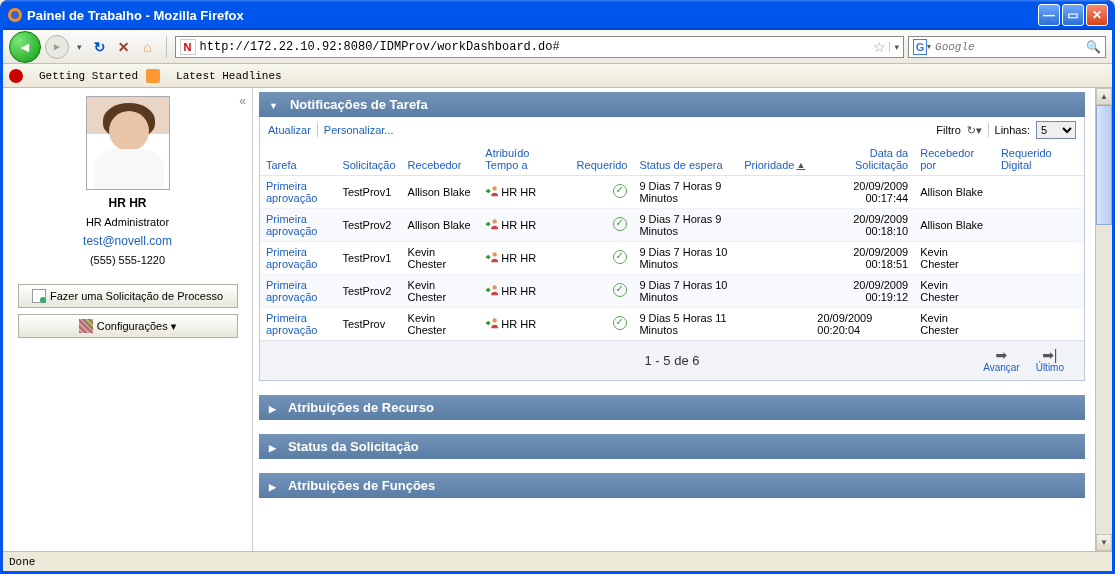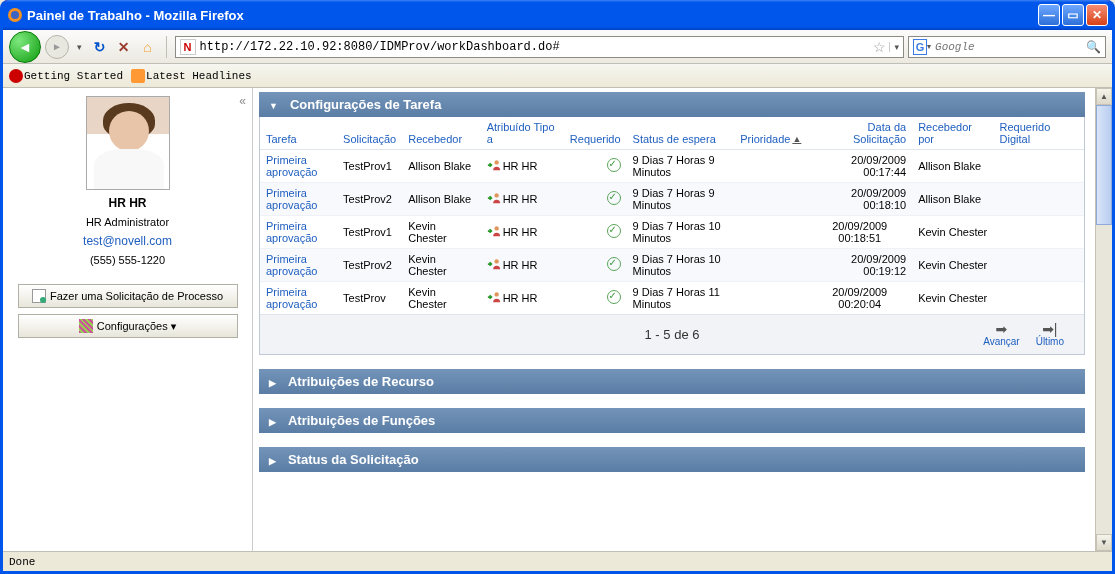--- a/index.html
+++ b/index.html
@@ -115,21 +115,21 @@
 .g-icon { width:16px; height:16px; border:1px solid #3b7be3; display:flex; align-items:center; justify-content:center; color:#3b7be3; font-weight:bold; font-size:11px;}
 .searchbar input { border:none; outline:none; flex:1; margin:0 4px; color:#888; font-style:italic; font-family:"Courier New",monospace; font-size:11px; }
 .mag-icon { color:#888; font-size:12px; }
 .bookmarktoolbar {
   height:24px;
   background:linear-gradient(to bottom,#f7f6ef,#ece9d8);
   border-bottom:1px solid #bfbfb5;
   display:flex; align-items:center;
   padding:0 6px; gap:8px;
 }
-.bookmark-item { display:flex; align-items:center; gap:1px; font-family:"Courier New",monospace; font-size:11px;}
+.bookmark-item { display:flex; align-items:center; gap:16px; font-family:"Courier New",monospace; font-size:11px;}
 .bm-bug { width:14px; height:14px; background:#cc0000; border-radius:50%; position:relative;}
 .bm-rss { width:14px; height:14px; background:#ff9933; border-radius:2px;}
 .content {
   flex:1;
   display:flex;
   background:#fff;
   overflow:hidden;
 }
 .sidebar {
   width:250px;
@@ -346,31 +346,45 @@
       </button>
       <button class="side-btn">
         <span class="cfg-icon"></span>
         <span>Configurações ▾</span>
       </button>
     </div>
 
     <div class="main">
       <div class="panel-header">
         <span class="tri-down"></span>
-        <span>Configurações de Tarefa</span>
+        <span>Notificações de Tarefa</span>
       </div>
       <div class="panel-body">
+        <div class="sub-toolbar">
+          <span class="tb-link">Atualizar</span>
+          <span class="tb-sep"></span>
+          <span class="tb-link">Personalizar...</span>
+          <div class="tb-right">
+            <span>Filtro</span>
+            <span class="refresh-loop">↻▾</span>
+            <span class="tb-sep"></span>
+            <span>Linhas:</span>
+            <select class="rows-select">
+              <option>5</option>
+            </select>
+          </div>
+        </div>
 
         <table class="tasks">
           <thead>
             <tr>
               <th>Tarefa</th>
               <th>Solicitação</th>
               <th>Recebedor</th>
-              <th>Atribuído Tipo a</th>
+              <th>Atribuído Tempo a</th>
               <th style="text-align:left"><span>Requerido</span></th>
               <th>Status de espera</th>
               <th><span class="prio-header">
                     <span>Prioridade</span> 
                     <span class="sort-mark">▲</span>
                   </span></th>
               <th style="text-align:right">Data da Solicitação</th>
               <th>Recebedor por</th>
               <th>Requerido Digital</th>
             </tr>
@@ -413,21 +427,21 @@
                 <td>TestProv1</td>
                 <td>Kevin Chester</td>
                 <td><span class="assigned-ic"><span><svg viewBox="0 0 16 16">
                         <path d="M1 8 L5 8 M3 6 L5 8 L3 10" stroke="#2a9a2a" stroke-width="2" fill="none"></path>
                         <circle cx="11" cy="5" r="2.5" fill="#e0955a"></circle>
                         <path d="M7 14 Q7 10 11 10 Q15 10 15 14 Z" fill="#c44"></path>
                       </svg></span> HR HR</span></td>
                 <td style="text-align:right"><span class="ok-ic"></span></td>
                 <td style="max-width:120px">9 Dias 7 Horas 10 Minutos</td>
                 <td></td>
-                <td style="text-align:center">20/09/2009 00:18:51</td>
+                <td style="text-align:right">20/09/2009 00:18:51</td>
                 <td>Kevin Chester</td>
                 <td></td>
               </tr>
               <tr>
                 <td class="link-cell" style="max-width:80px">Primeira aprovação</td>
                 <td>TestProv2</td>
                 <td>Kevin Chester</td>
                 <td><span class="assigned-ic"><span><svg viewBox="0 0 16 16">
                         <path d="M1 8 L5 8 M3 6 L5 8 L3 10" stroke="#2a9a2a" stroke-width="2" fill="none"></path>
                         <circle cx="11" cy="5" r="2.5" fill="#e0955a"></circle>
@@ -443,23 +457,23 @@
               <tr>
                 <td class="link-cell" style="max-width:80px">Primeira aprovação</td>
                 <td>TestProv</td>
                 <td>Kevin Chester</td>
                 <td><span class="assigned-ic"><span><svg viewBox="0 0 16 16">
                         <path d="M1 8 L5 8 M3 6 L5 8 L3 10" stroke="#2a9a2a" stroke-width="2" fill="none"></path>
                         <circle cx="11" cy="5" r="2.5" fill="#e0955a"></circle>
                         <path d="M7 14 Q7 10 11 10 Q15 10 15 14 Z" fill="#c44"></path>
                       </svg></span> HR HR</span></td>
                 <td style="text-align:right"><span class="ok-ic"></span></td>
-                <td style="max-width:120px">9 Dias 7 Horas 11 Minutos</td>
-                <td></td>
-                <td style="text-align:center">20/09/2009 00:20:04</td>
+                <td style="max-width:120px">9 Dias 5 Horas 11 Minutos</td>
+                <td></td>
+                <td style="text-align:left">20/09/2009 00:20:04</td>
                 <td>Kevin Chester</td>
                 <td></td>
               </tr>
             </tbody>
         </table>
 
         <div class="pager-row">
           <span class="pager-center">1 - 5 de 6</span>
           <div class="pager-right">
             <div class="pager-btn">
@@ -473,25 +487,25 @@
           </div>
         </div>
       </div>
 
       <div class="panel-header inset">
         <span class="tri-right"></span>
         <span>Atribuições de Recurso</span>
       </div>
       <div class="panel-header inset">
         <span class="tri-right"></span>
-        <span>Atribuições de Funções</span>
+        <span>Status da Solicitação</span>
       </div>
       <div class="panel-header inset">
         <span class="tri-right"></span>
-        <span>Status da Solicitação</span>
+        <span>Atribuições de Funções</span>
       </div>
     </div>
 
     <div class="vscroll">
       <div class="vs-btn">▲</div>
       <div class="vs-thumb"></div>
       <div class="vs-track"></div>
       <div class="vs-btn">▼</div>
     </div>
   </div>

